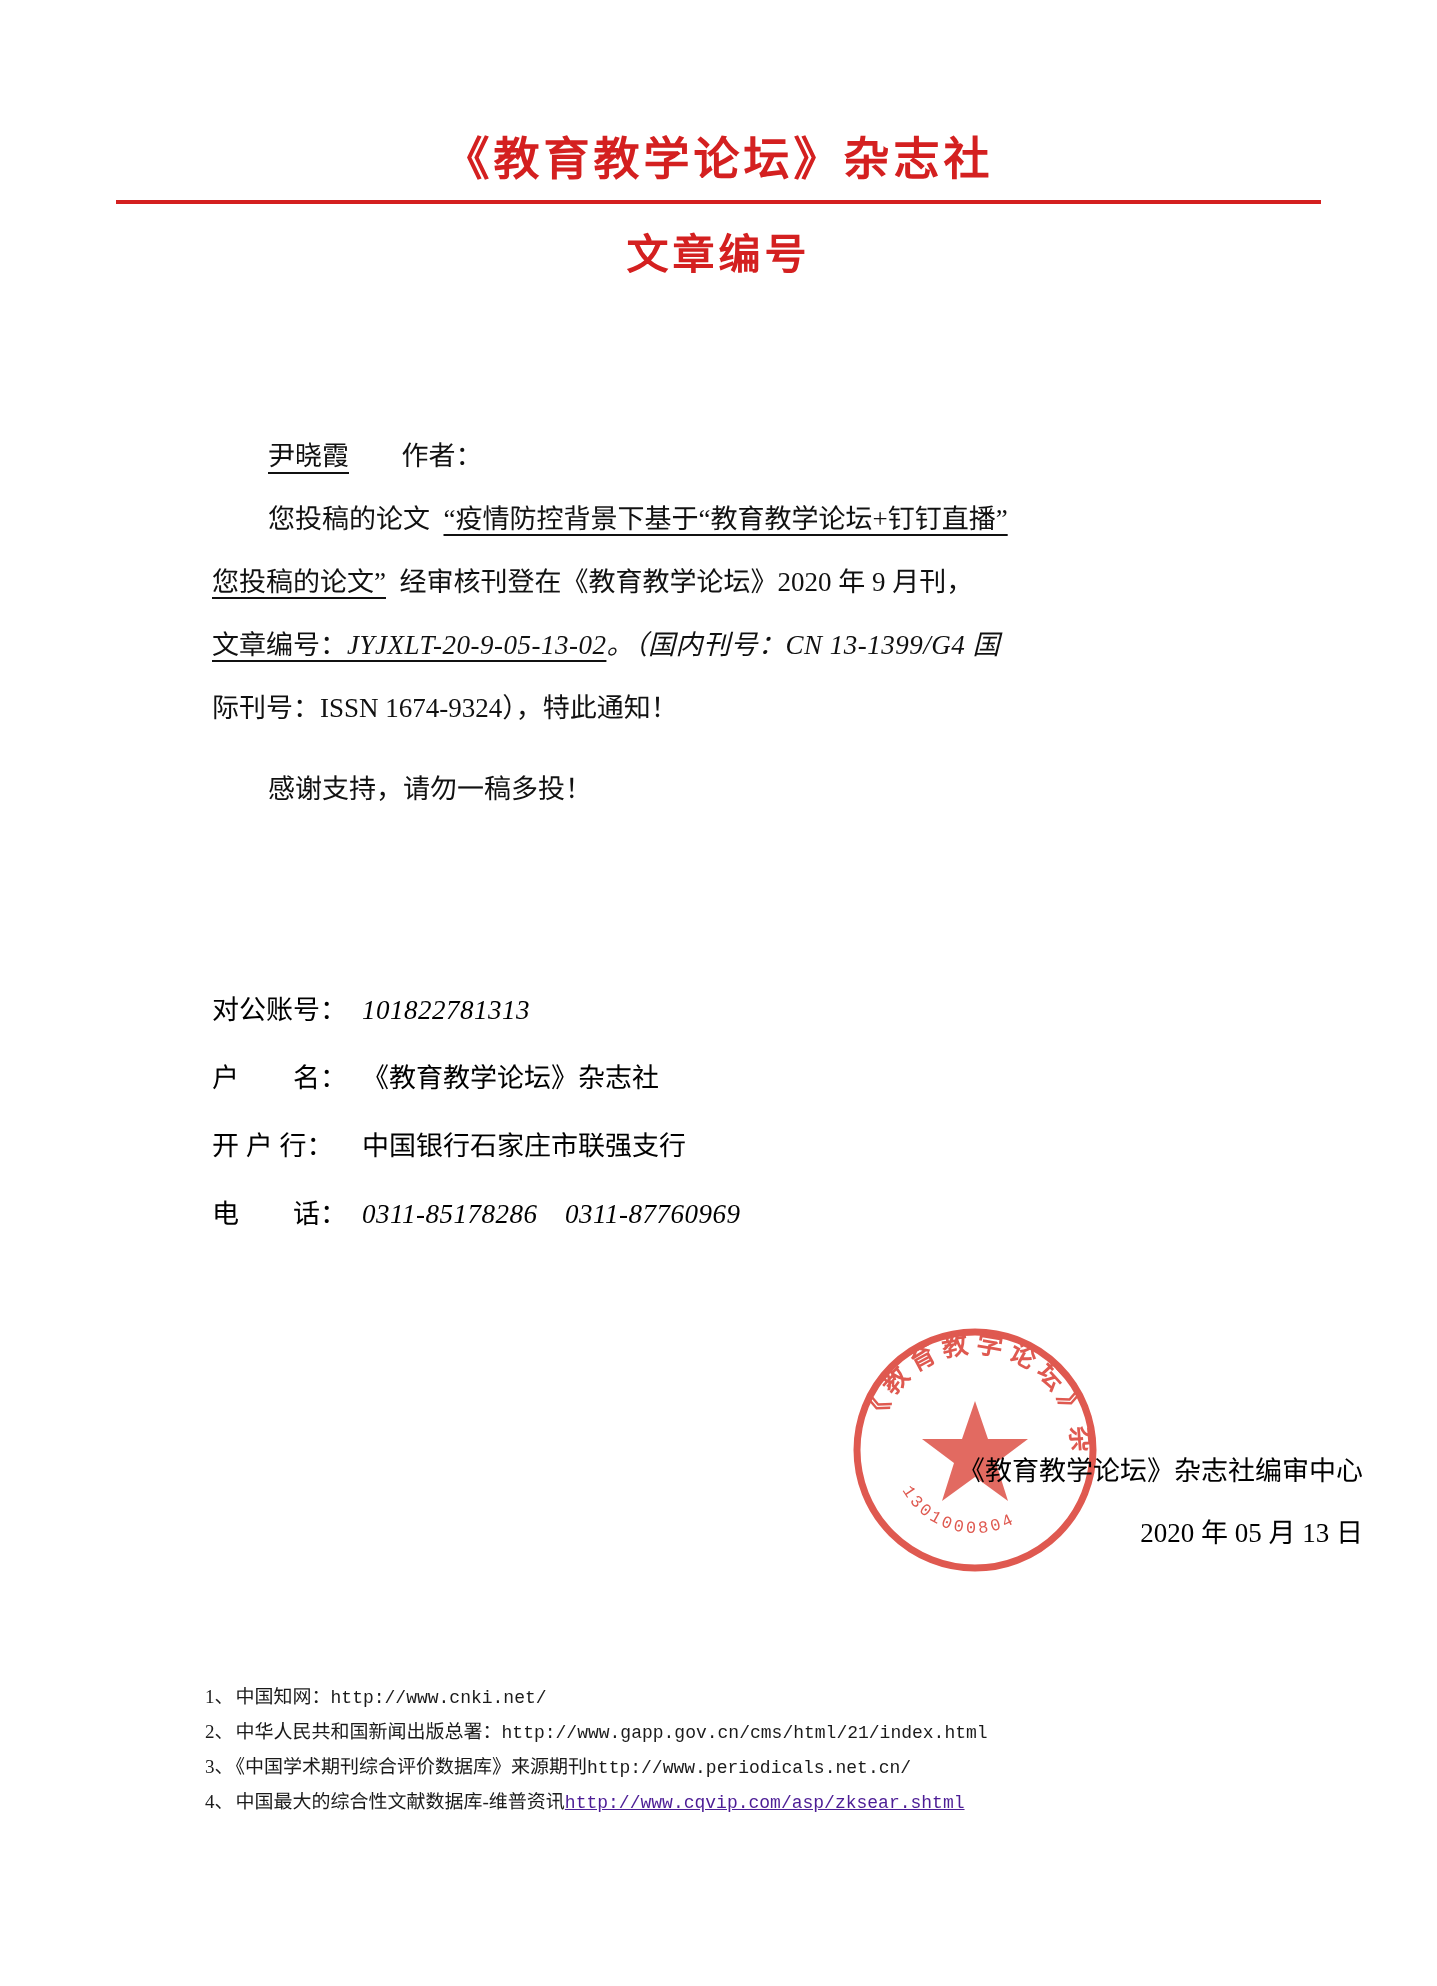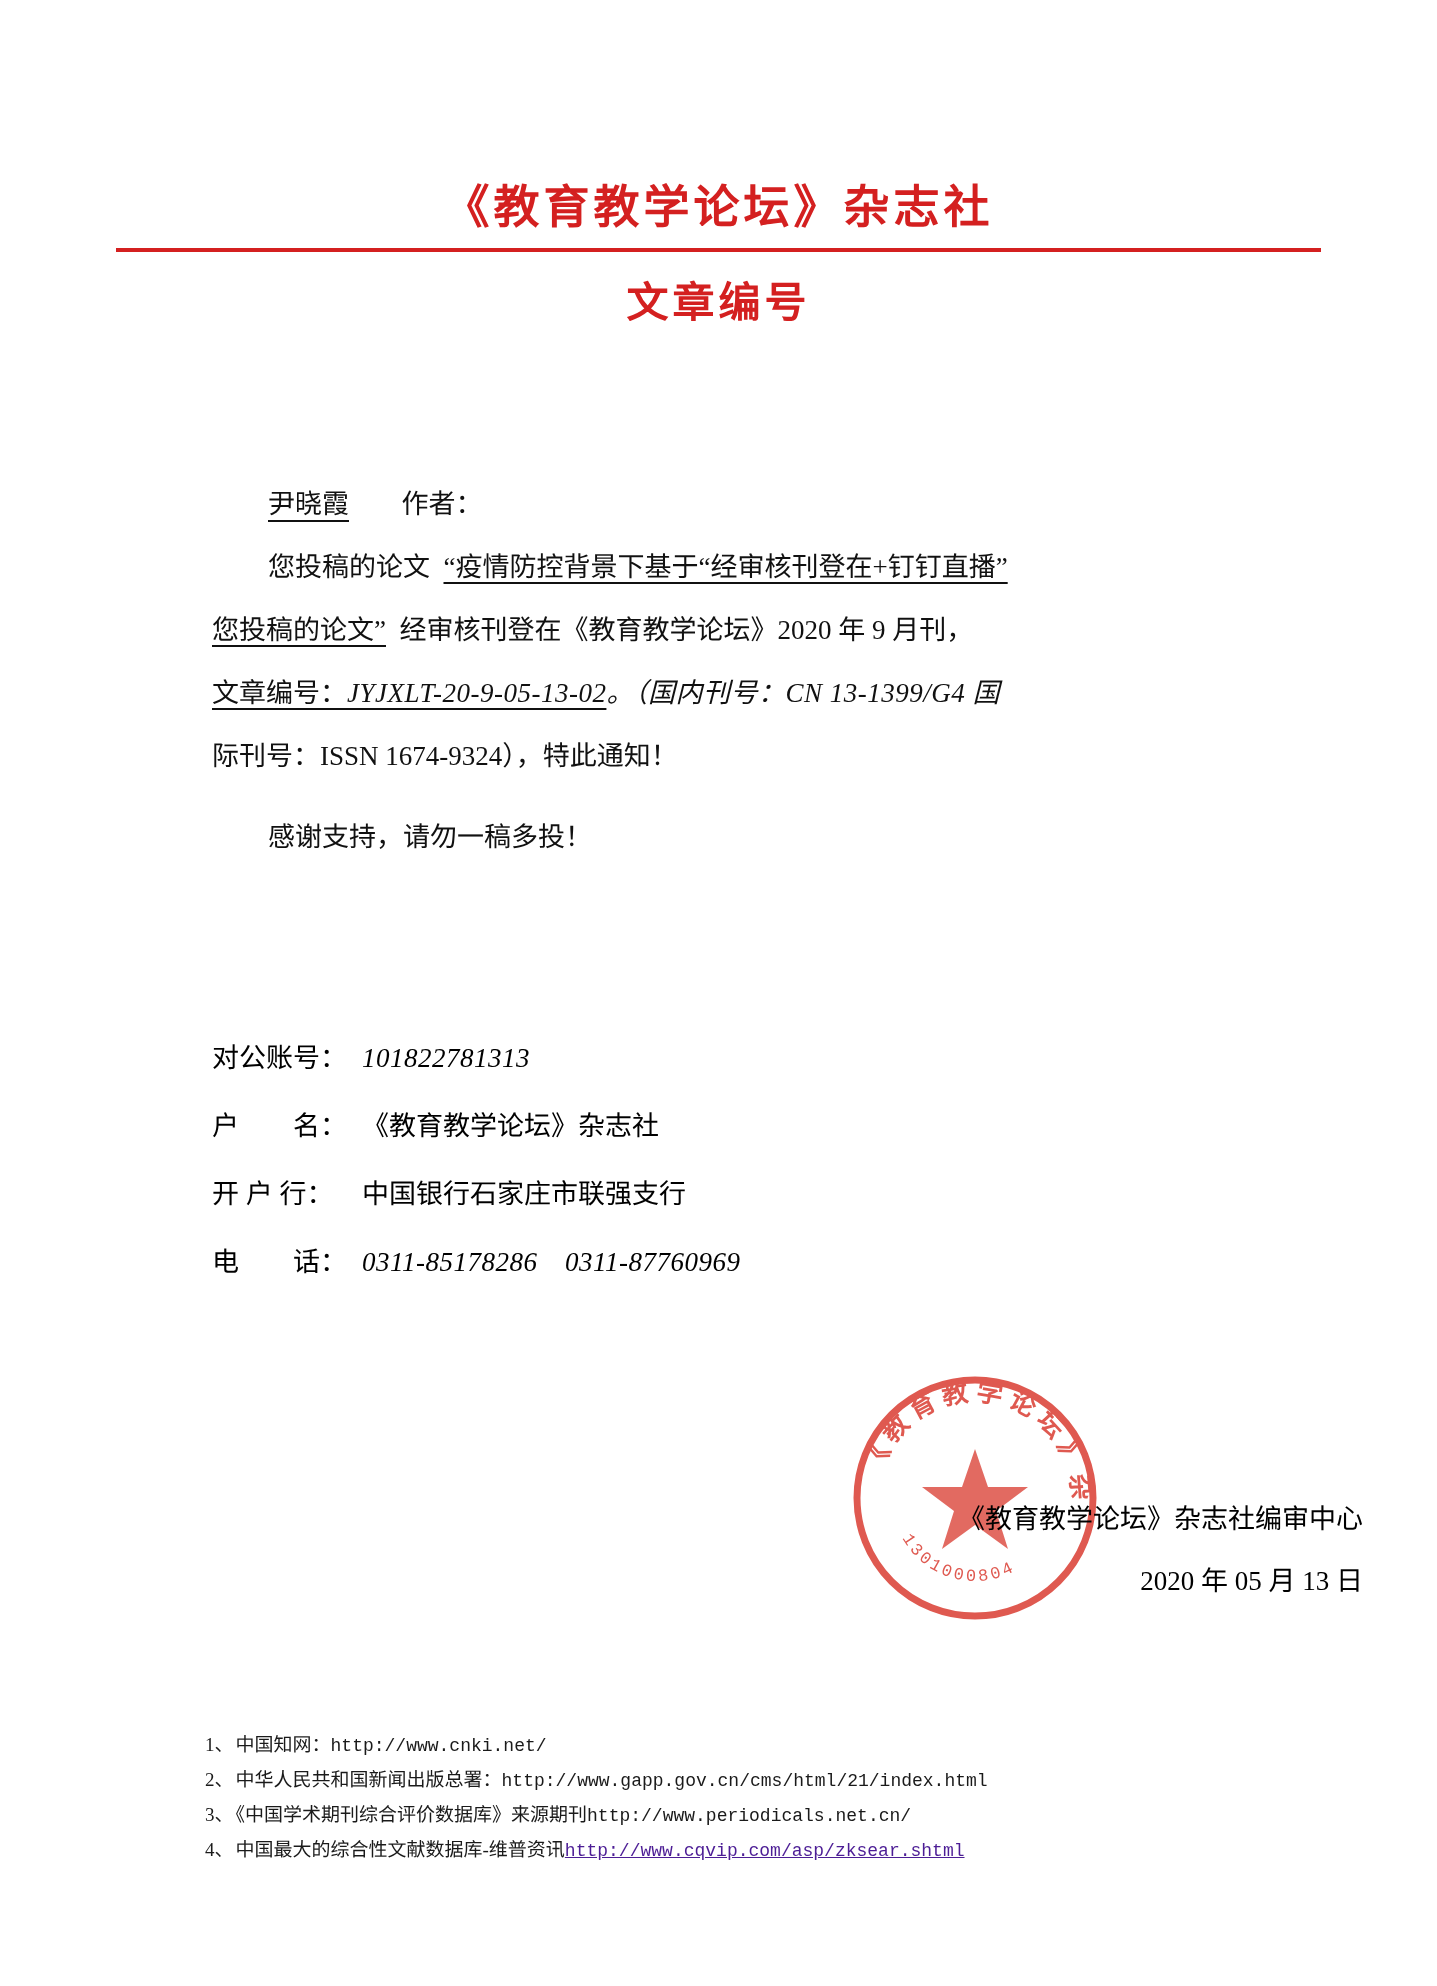--- a/index.html
+++ b/index.html
@@ -12,21 +12,20 @@
     height: 1986px;
     position: relative;
     font-family: "Liberation Serif", "DejaVu Serif", serif;
     color: #000000;
     overflow: hidden;
   }
 
   .page {
     position: absolute;
     inset: 0;
-    margin-top: 48px;
   }
 
   
   .header {
     position: absolute;
     top: 130px;
     left: 0;
     right: 0;
     text-align: center;
   }
@@ -159,21 +158,21 @@
     <div class="header-rule"></div>
     <div class="notice-title">文章编号</div>
   </div>
 
   <div class="body-block">
     <div class="body-line">
       <span class="indent"></span><span class="name-field">尹晓霞</span>&nbsp;&nbsp;<span>作者：</span>
     </div>
 
     <div class="body-line">
-      <span class="indent"></span><span>您投稿的论文</span>&nbsp;&nbsp;<span class="u">“疫情防控背景下基于“经审核刊登在+钉钉直播”</span>
+      <span class="indent"></span><span>您投稿的论文</span>&nbsp;&nbsp;<span class="u">“疫情防控背景下基于“教育教学论坛+钉钉直播”</span>
     </div>
 
     <div class="body-line">
       <span class="u">您投稿的论文”</span>&nbsp;&nbsp;<span>经审核刊登在《教育教学论坛》2020 年 9 月刊，</span>
     </div>
 
     <div class="body-line">
       <span class="u">文章编号：</span><span class="u latin">JYJXLT-20-9-05-13-02</span><span class="latin">。（国内刊号：CN 13-1399/G4 国</span>
     </div>
 

